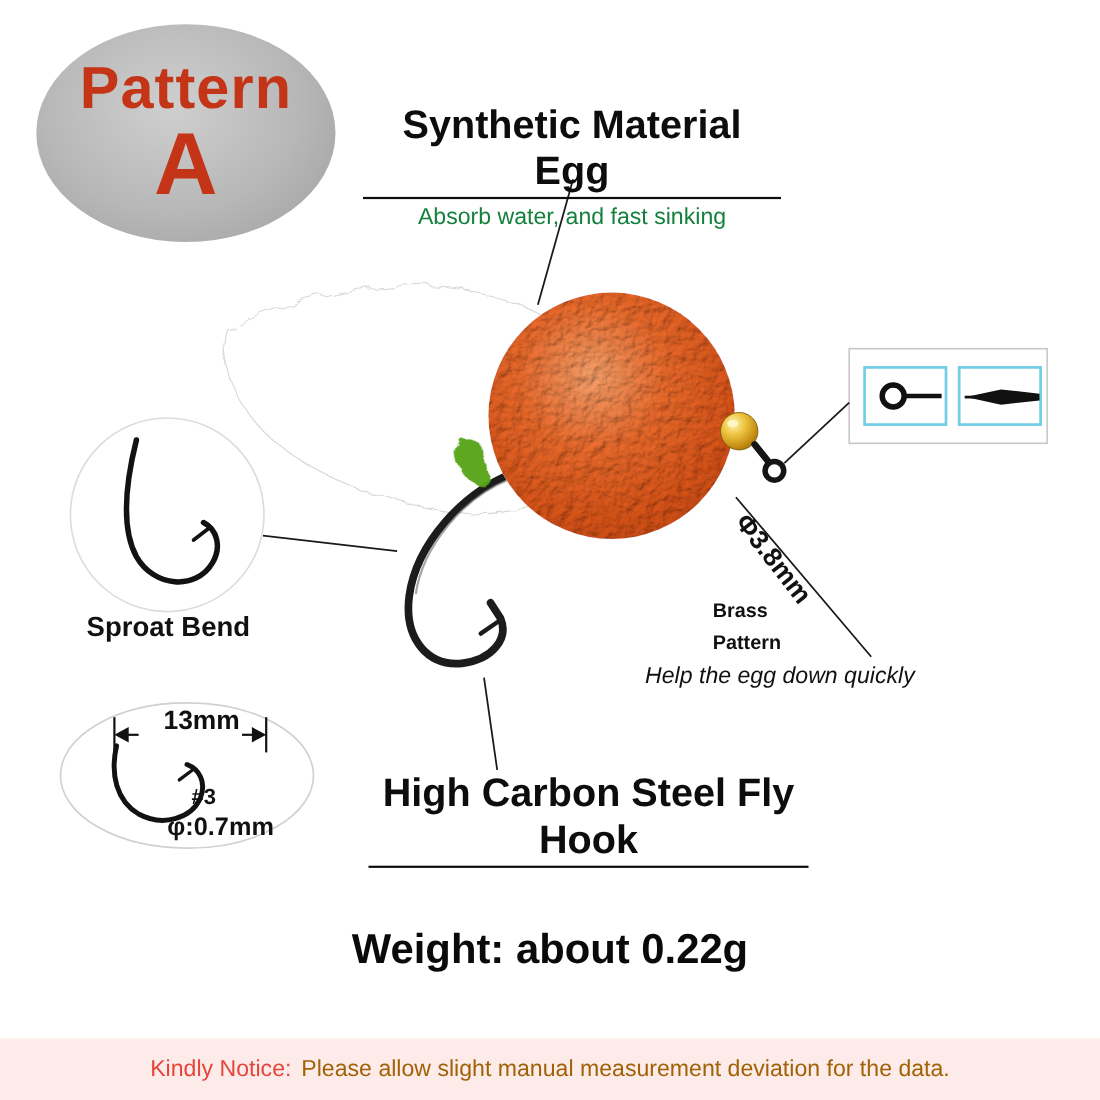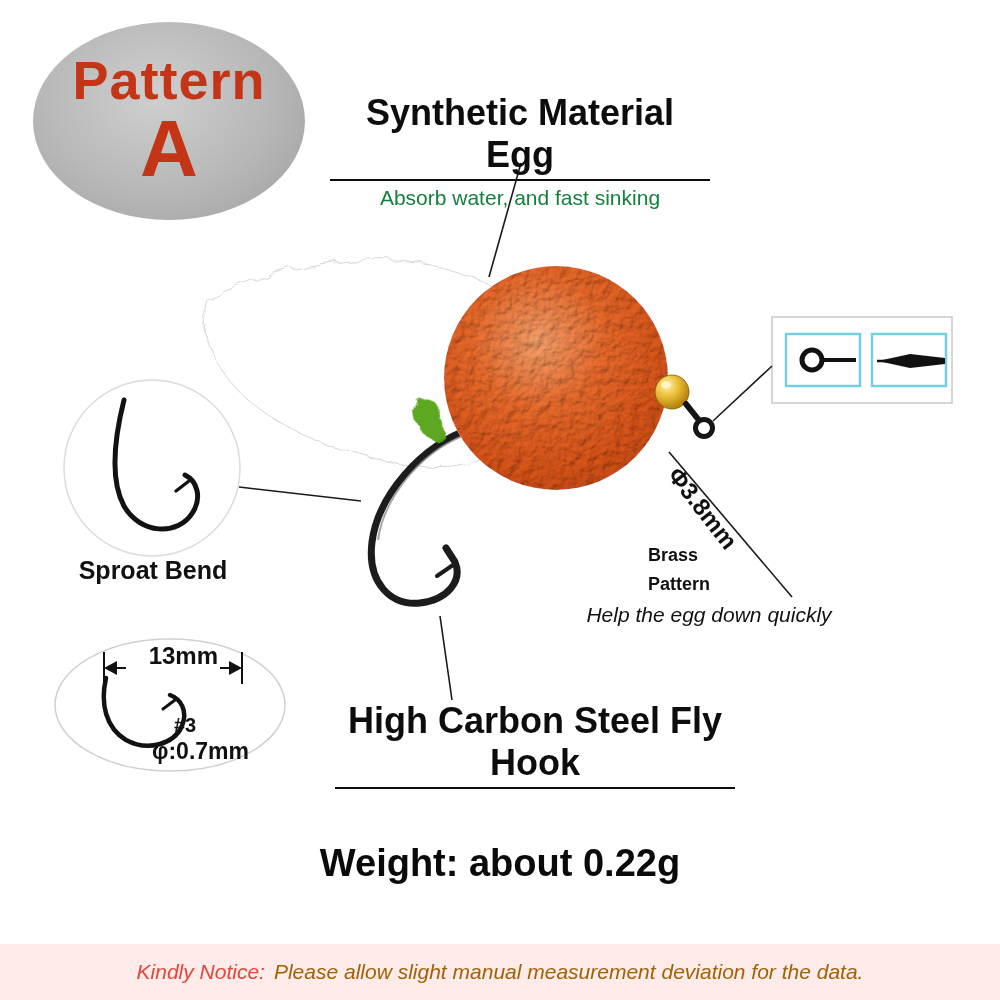--- a/index.html
+++ b/index.html
@@ -38,21 +38,21 @@
   
   .spec-13   { left:128px; top:642px; width:90px; text-align:right; font-weight:bold; font-size:24px; }
   .spec-size { left:174px; top:714px; font-weight:bold; font-size:20px; }
   .spec-wire { left:152px; top:738px; font-weight:bold; font-size:23px; }
 
   .weight { left:0; top:842px; width:1000px; text-align:center; font-size:38px; font-weight:bold; color:#0a0a0a; }
 
   .notice-bar {
     left:0; top:944px; width:1000px; height:56px; background:#fcebe8;
     display:flex; align-items:center; justify-content:center;
-    font-style:italic; font-size:21px;
+    font-size:21px;
   }
   .notice-prefix { color:#e5453a; margin-right:9px; }
   .notice-msg { color:#a16207; }
 </style>
 </head>
 <body>
 
 <div class="stage">
 
   <svg class="illustration" width="1000" height="1000" viewBox="0 0 1000 1000">

